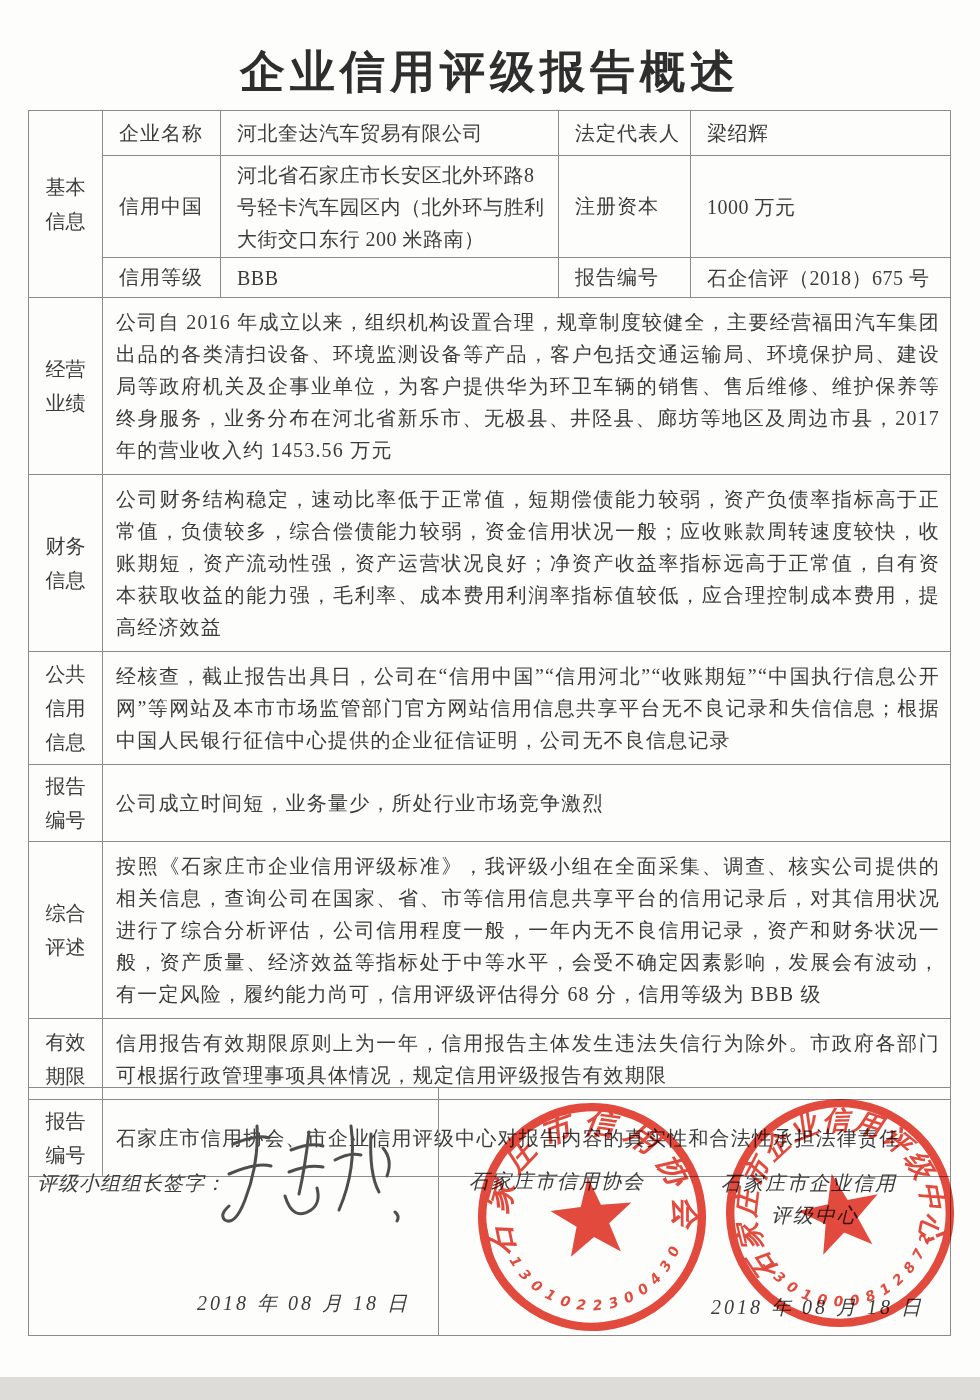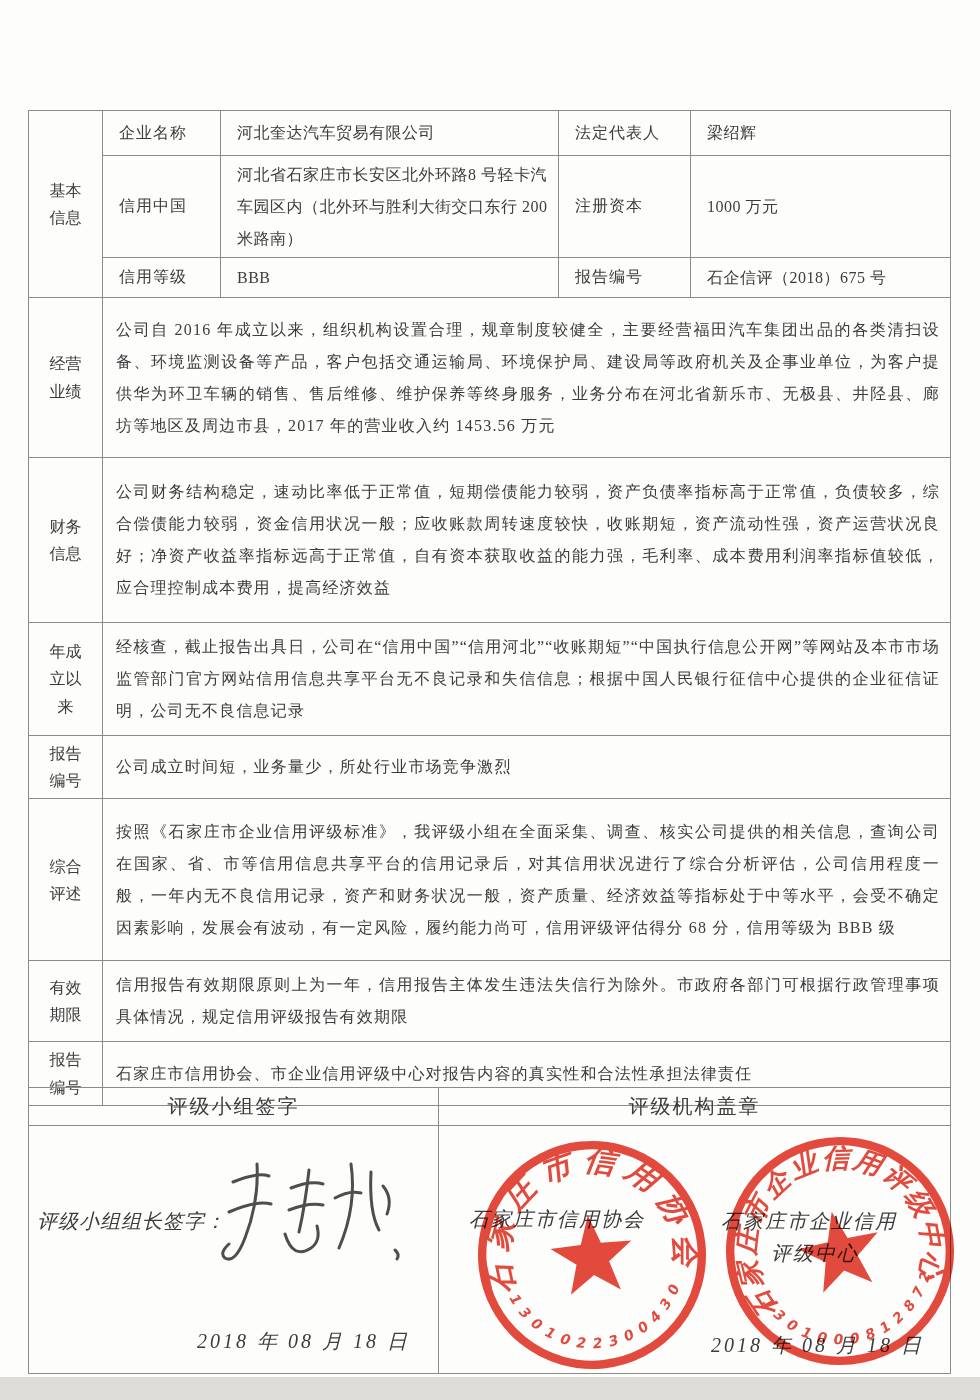--- a/index.html
+++ b/index.html
@@ -27,21 +27,21 @@
     position: absolute;
     left: 28px;
     top: 110px;
     width: 922px;
     border-collapse: collapse;
     table-layout: fixed;
   }
   table.main td {
     border: 1.6px solid #8b8b8b;
     vertical-align: middle;
-    font-size: 16px;
+    font-size: 20px;
     color: #3c3c3c;
   }
   td.sec-label {
     text-align: center;
     font-size: 21px;
     line-height: 1.7;
     padding: 4px 0;
   }
   td.sec-label .vlabel { display: inline-block; width: 2.05em; }
   td.field-label { padding-left: 16px; letter-spacing: 1px; }
@@ -92,20 +92,21 @@
     left: 0; bottom: 0;
     width: 100%; height: 23px;
     background: #dedcd8;
   }
 </style>
 </head>
 <body>
 
 <div class="page">
 
+  <div class="doc-title">企业信用评级报告概述</div>
 
   <table class="main">
     <colgroup>
       <col style="width:74px">
         <col style="width:118px">
         <col style="width:338px">
         <col style="width:132px">
         <col style="width:260px">
     </colgroup>
     <tbody>
@@ -130,21 +131,21 @@
       </tr>
       <tr style="height:160px">
         <td class="sec-label"><span class="vlabel">经营业绩</span></td>
         <td class="sec-text" colspan="4">公司自 2016 年成立以来，组织机构设置合理，规章制度较健全，主要经营福田汽车集团出品的各类清扫设备、环境监测设备等产品，客户包括交通运输局、环境保护局、建设局等政府机关及企事业单位，为客户提供华为环卫车辆的销售、售后维修、维护保养等终身服务，业务分布在河北省新乐市、无极县、井陉县、廊坊等地区及周边市县，2017 年的营业收入约 1453.56 万元</td>
       </tr>
       <tr style="height:165px">
         <td class="sec-label"><span class="vlabel">财务信息</span></td>
         <td class="sec-text" colspan="4">公司财务结构稳定，速动比率低于正常值，短期偿债能力较弱，资产负债率指标高于正常值，负债较多，综合偿债能力较弱，资金信用状况一般；应收账款周转速度较快，收账期短，资产流动性强，资产运营状况良好；净资产收益率指标远高于正常值，自有资本获取收益的能力强，毛利率、成本费用利润率指标值较低，应合理控制成本费用，提高经济效益</td>
       </tr>
       <tr style="height:110px">
-        <td class="sec-label"><span class="vlabel">年成立以来</span></td>
+        <td class="sec-label"><span class="vlabel">公共信用信息</span></td>
         <td class="sec-text" colspan="4">经核查，截止报告出具日，公司在“信用中国”“信用河北”“收账期短”“中国执行信息公开网”等网站及本市市场监管部门官方网站信用信息共享平台无不良记录和失信信息；根据中国人民银行征信中心提供的企业征信证明，公司无不良信息记录</td>
       </tr>
       <tr style="height:59px">
         <td class="sec-label"><span class="vlabel">报告编号</span></td>
         <td class="sec-text" colspan="4">公司成立时间短，业务量少，所处行业市场竞争激烈</td>
       </tr>
       <tr style="height:162px">
         <td class="sec-label"><span class="vlabel">综合评述</span></td>
         <td class="sec-text" colspan="4">按照《石家庄市企业信用评级标准》，我评级小组在全面采集、调查、核实公司提供的相关信息，查询公司在国家、省、市等信用信息共享平台的信用记录后，对其信用状况进行了综合分析评估，公司信用程度一般，一年内无不良信用记录，资产和财务状况一般，资产质量、经济效益等指标处于中等水平，会受不确定因素影响，发展会有波动，有一定风险，履约能力尚可，信用评级评估得分 68 分，信用等级为 BBB 级</td>
       </tr>
@@ -158,24 +159,20 @@
       </tr>
     </tbody>
   </table>
 
   <table class="sig">
     <colgroup>
         <col style="width:410px">
         <col style="width:512px">
       </colgroup>
     <tbody>
-      <tr>
-        <td class="sig-header">评级小组签字</td>
-        <td class="sig-header">评级机构盖章</td>
-      </tr>
       <tr>
         <td class="sig-body">
           <span class="leader-label">评级小组组长签字：</span>
           <svg class="sig-script" width="185" height="135" viewBox="0 0 185 135">
             <g fill="none" stroke="#4e4e4e" stroke-width="3" stroke-linecap="round" stroke-linejoin="round">
               <path d="M14,28 q24,-10 36,-6"></path>
               <path d="M38,10 q2,38 -12,74 q-10,26 -20,20 q-6,-5 4,-14"></path>
               <path d="M10,58 q28,-12 42,-8"></path>
               <path d="M72,34 q20,-8 32,-4"></path>
               <path d="M90,16 q-4,36 -10,62"></path>

